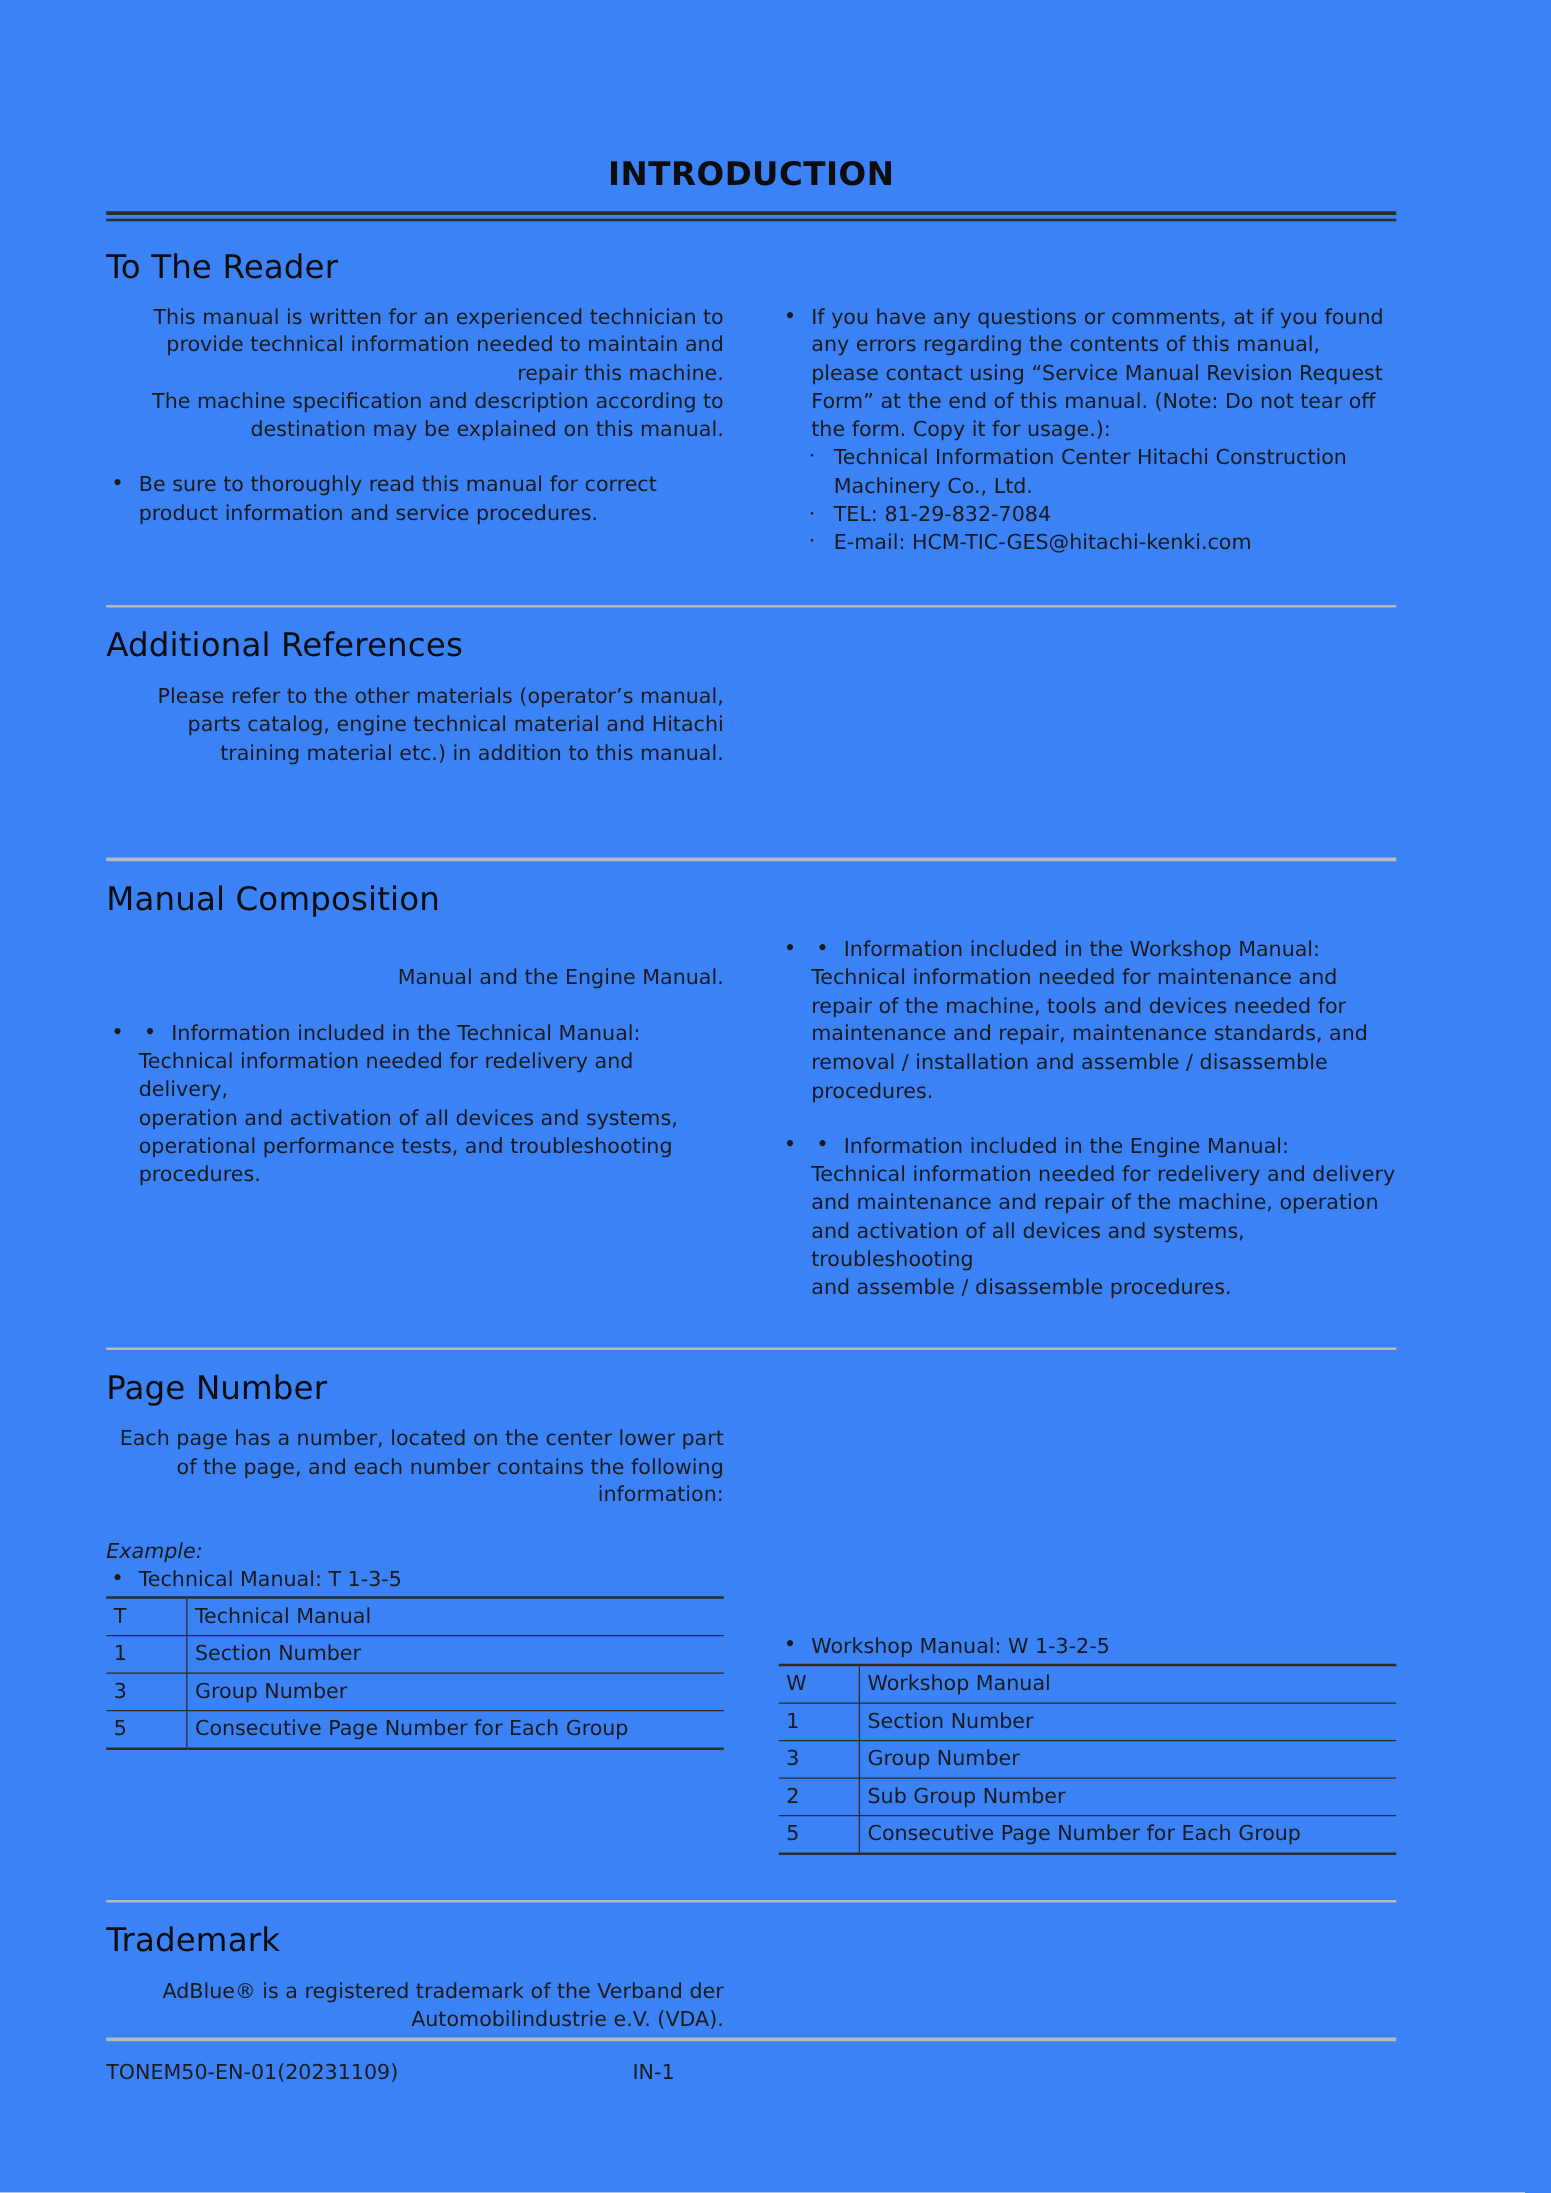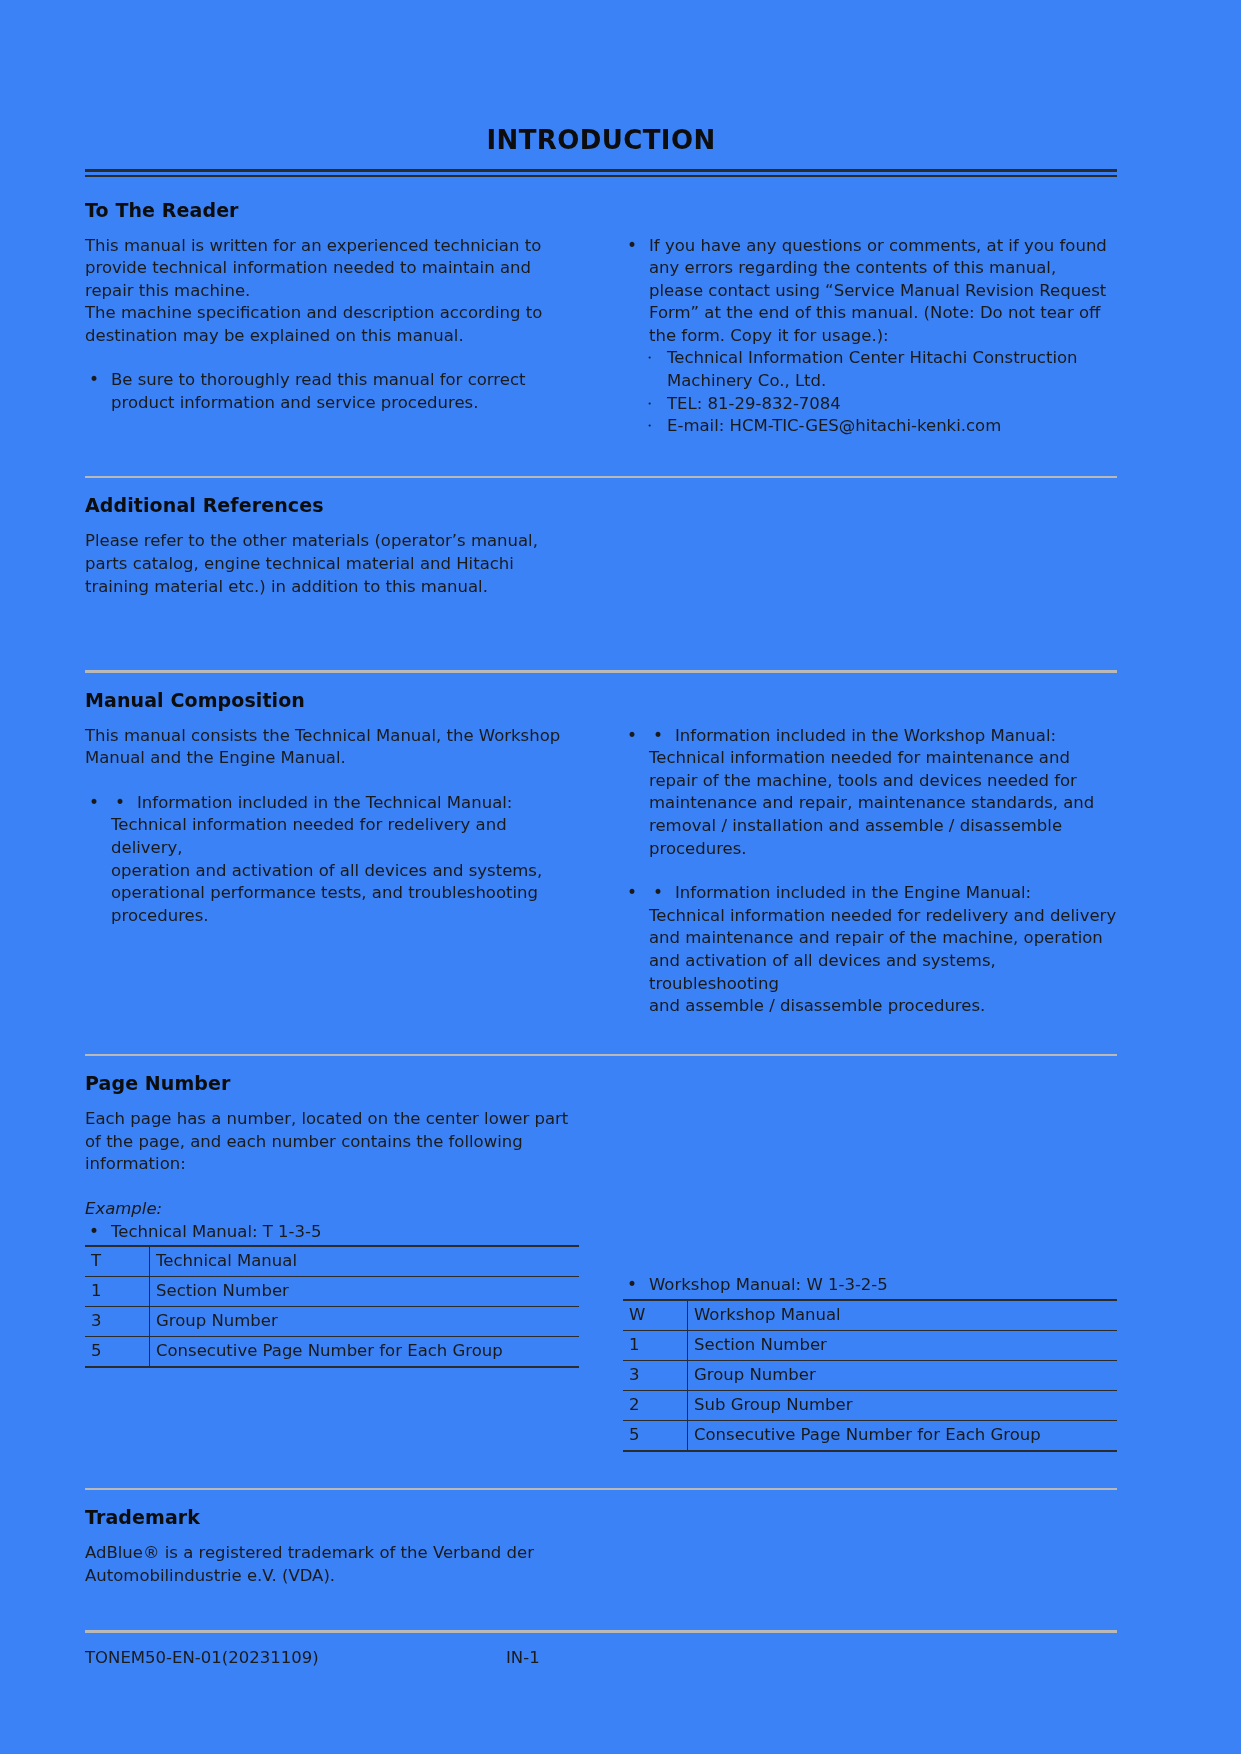--- a/index.html
+++ b/index.html
@@ -49,42 +49,43 @@
     margin-top: 3px;
   }
 
   
   .sec-divider {
     height: 2.5px;
     background: #b9b9b9;
     margin-bottom: 16px;
   }
   h2.sec-head {
-    font-size: 19px;
-    font-weight: bold;
+    font-size: 26px;
+    font-weight: normal;
     color: #0d0d0d;
     margin: 0 0 14px 0;
     letter-spacing: 0.1px;
   }
 
   
   .cols {
     display: flex;
     gap: 44px;
   }
   .col {
     width: 494px;
     flex: none;
   }
 
   p.body, .body {
     font-size: 16.5px;
     line-height: 22.6px;
     margin: 0;
     color: #1b1b1b;
+    text-align: right;
   }
   .gap-md { height: 22px; }
 
   
   ul.bullets {
     list-style: none;
     margin: 0;
     padding: 0;
   }
   ul.bullets > li {
@@ -271,21 +272,21 @@
 
     <div style="height:72px"></div>
 
     <section>
       <div class="sec-divider"></div>
       <h2 class="sec-head">Manual Composition</h2>
       <div class="cols">
 
         <div class="col">
           <p class="body">
-            <span>This manual consists the Technical Manual, the Workshop</span><br>
+            <br>
             <span>Manual and the Engine Manual.</span>
           </p>
           <div class="gap-md"></div>
           <ul class="bullets">
             <li class="flush">
               <span class="lead">Information included in the Technical Manual:</span>
               <span>Technical information needed for redelivery and delivery,</span><br>
               <span>operation and activation of all devices and systems,</span><br>
               <span>operational performance tests, and troubleshooting</span><br>
               <span>procedures.</span>

